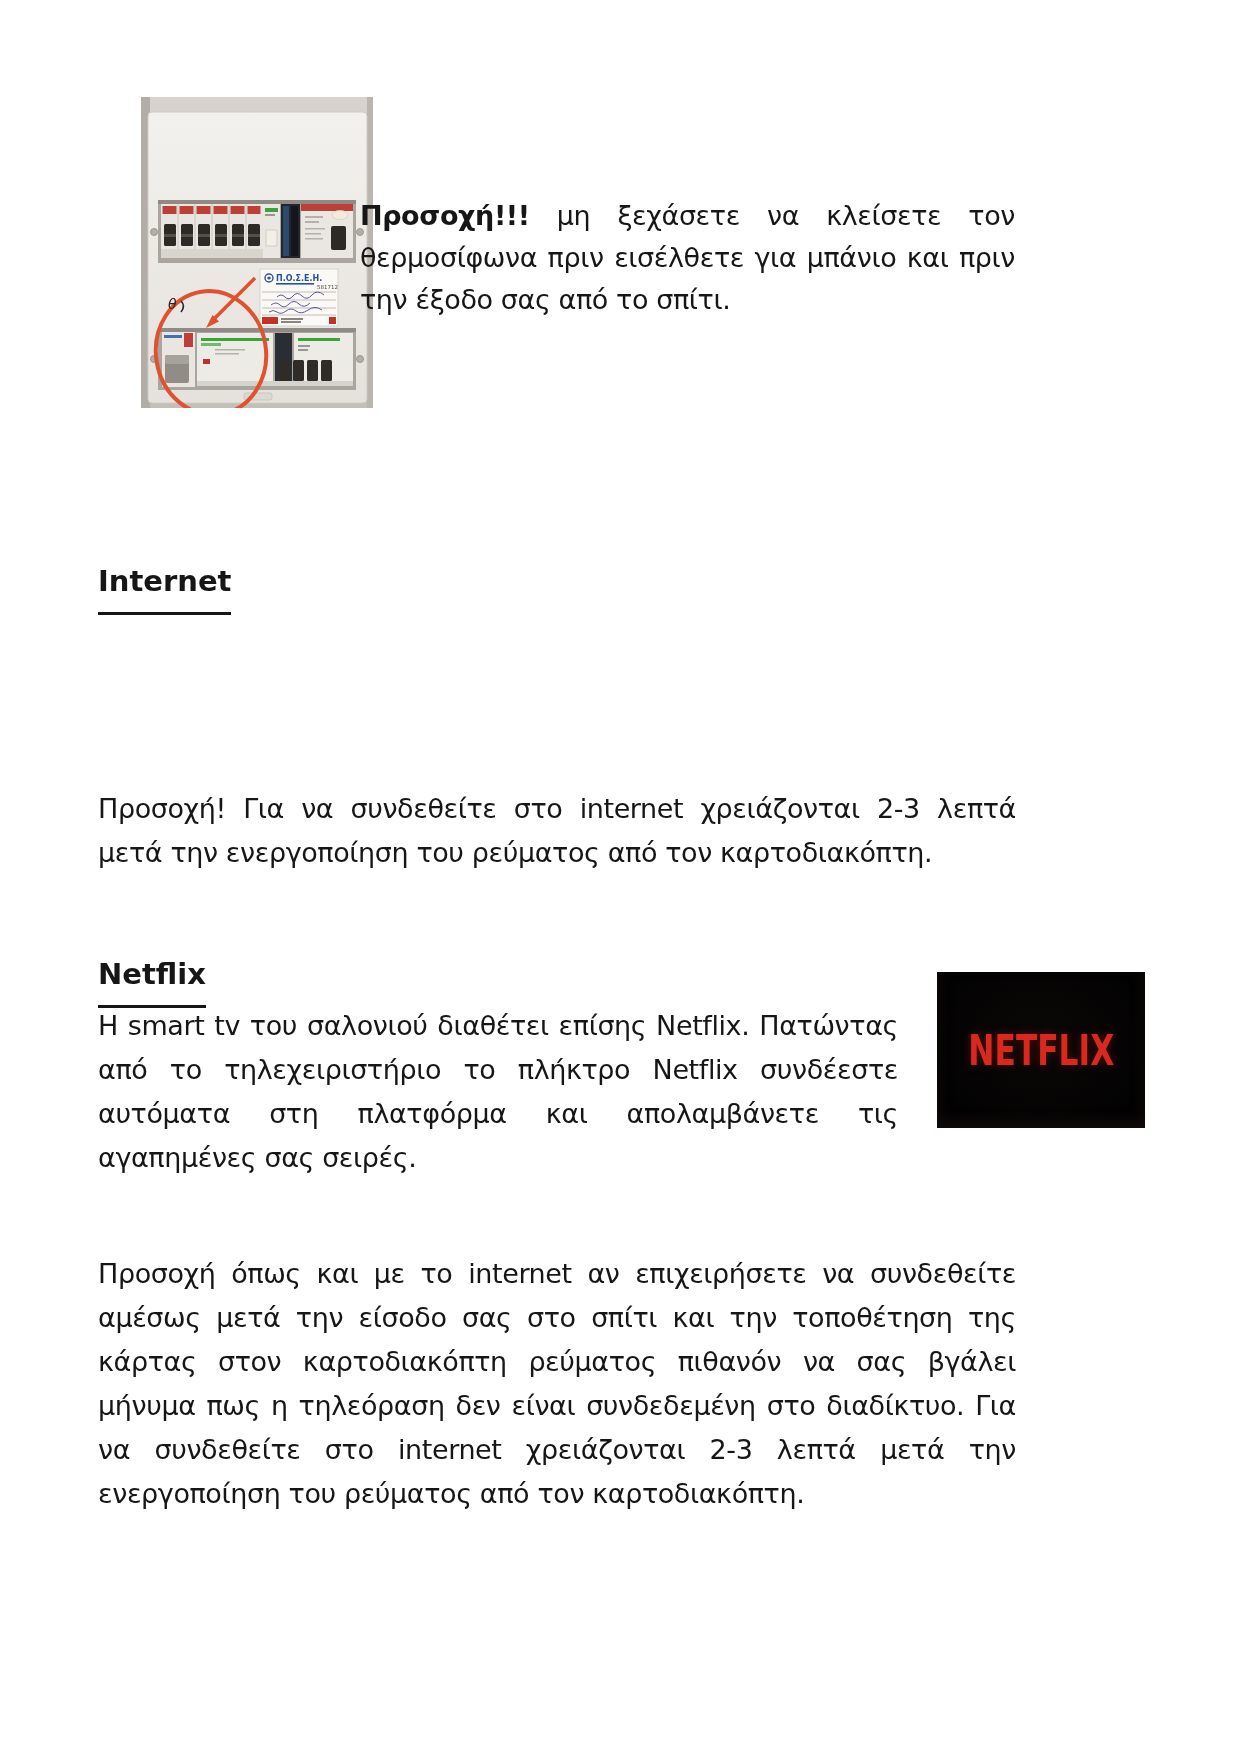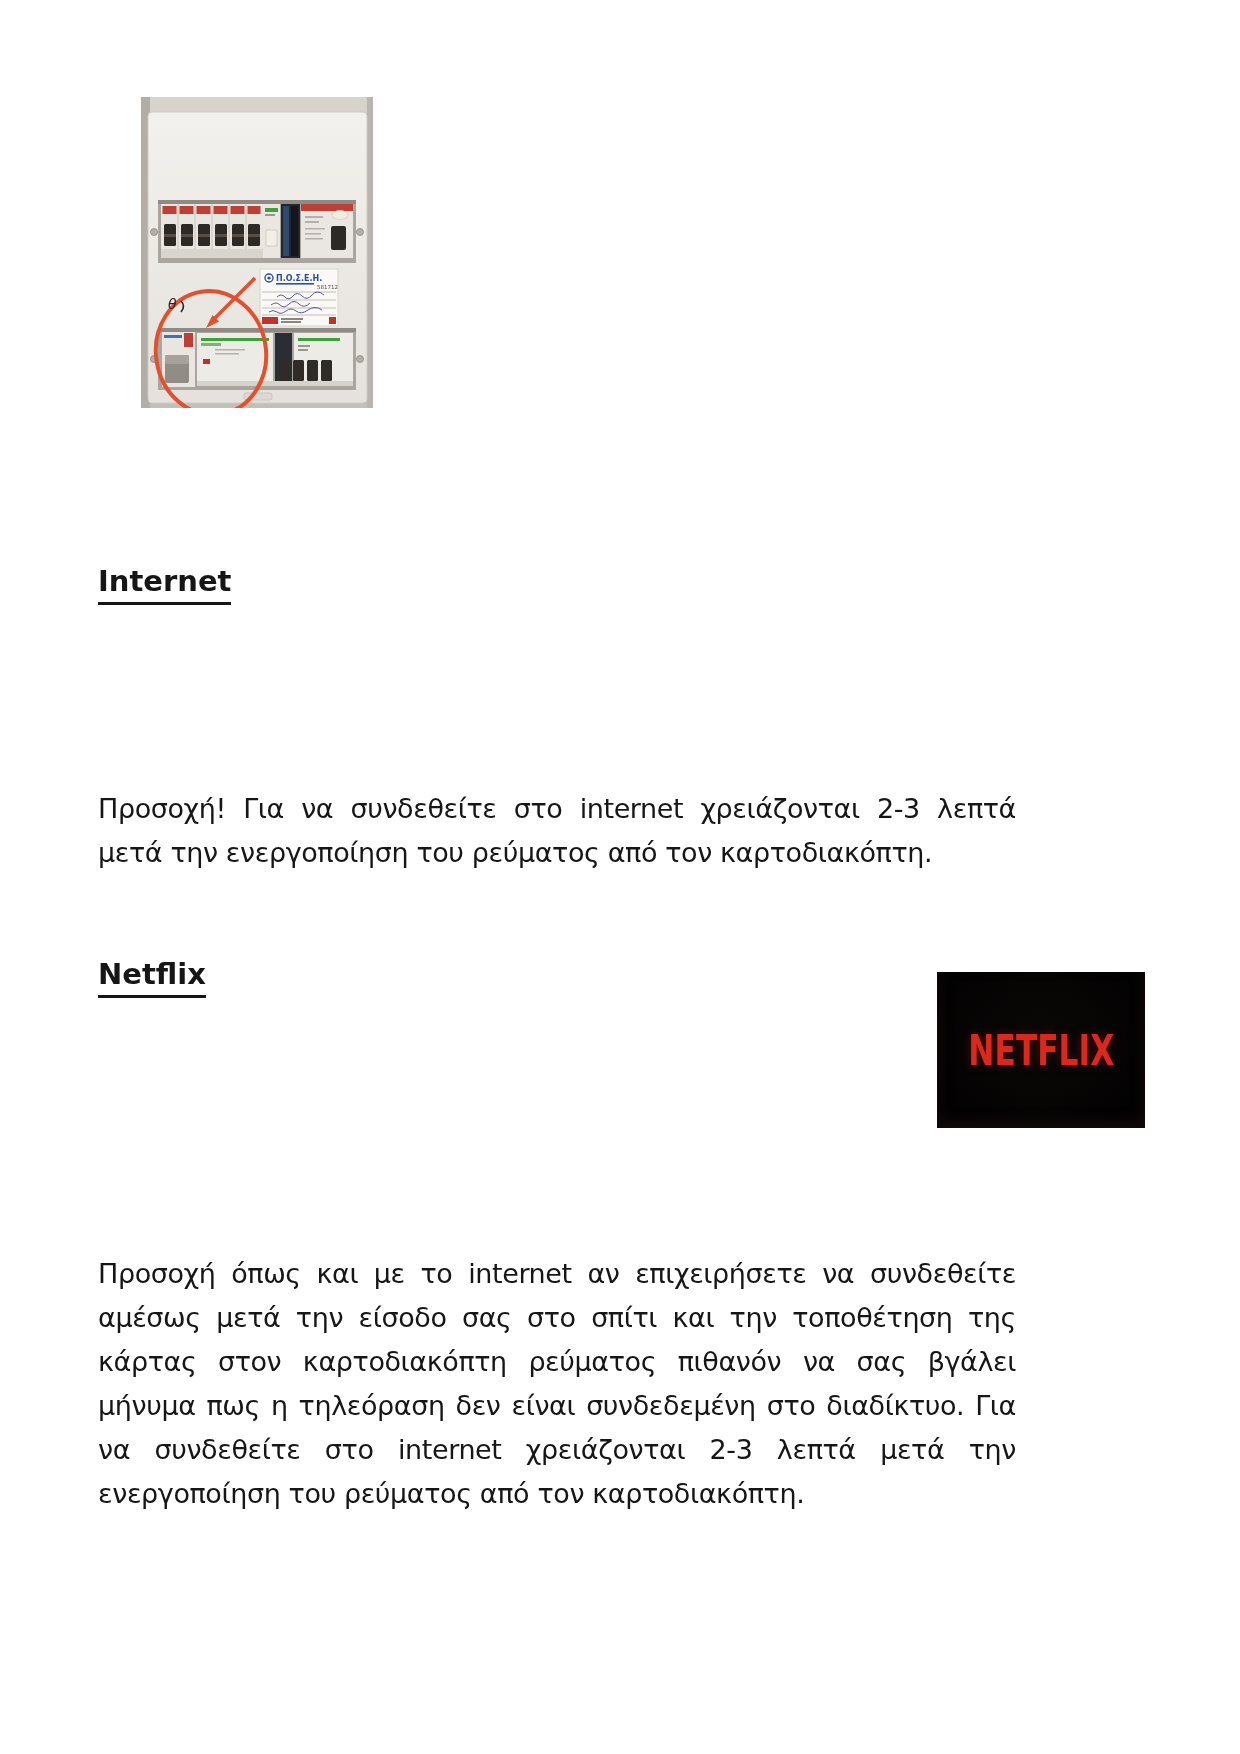--- a/index.html
+++ b/index.html
@@ -22,21 +22,21 @@
   .lead-bold{font-weight:bold;}
   .heading{
     position:absolute;
     font-size:29px;
     font-weight:bold;
     line-height:34px;
   }
   .heading .u{
     display:inline-block;
     border-bottom:3px solid #161616;
-    padding-bottom:4px;
+    padding-bottom:14px;
   }
   .photo{
     position:absolute;left:100px;top:97px;width:232px;height:311px;margin-left:41px;
   }
   .photo svg{display:block;width:100%;height:100%;}
   .netflix-logo{
     position:absolute;left:937px;top:972px;width:208px;height:156px;
     background:radial-gradient(ellipse at 50% 45%, var(--netflix-bg,#0a0807) 0%, #030202 80%);
     display:flex;align-items:center;justify-content:center;
     box-shadow:inset 0 -6px 14px rgba(30,22,18,.55);
@@ -222,25 +222,27 @@
         <line x1="114" y1="181" x2="70" y2="225" style="stroke:var(--annotation,#e0512f)" stroke-width="3.5"></line>
         <polygon points="65,231 78,224.5 71.5,218" style="fill:var(--annotation,#e0512f)"></polygon>
       </g>
       <g>
         <text x="27" y="212" font-size="14" font-style="italic" fill="#262626">θ</text>
         <path d="M40,204 q5,5 0,11" stroke="#262626" stroke-width="1.6" fill="none"></path>
       </g>
     </svg>
   </div>
 
+  <p class="para warning-block"><span class="lead-bold">Προσοχή!!!</span> <span>μη ξεχάσετε να κλείσετε τον θερμοσίφωνα πριν εισέλθετε για μπάνιο και πριν την έξοδο σας από το σπίτι.</span></p>
 
   <h2 class="heading h-internet"><span class="u">Internet</span></h2>
   <p class="para internet-p2">Προσοχή! Για να συνδεθείτε στο internet χρειάζονται 2-3 λεπτά μετά την ενεργοποίηση του ρεύματος από τον καρτοδιακόπτη.</p>
 
   <h2 class="heading h-netflix"><span class="u">Netflix</span></h2>
+  <p class="para netflix-p1">Η smart tv του σαλονιού διαθέτει επίσης Netflix. Πατώντας από το τηλεχειριστήριο το πλήκτρο Netflix συνδέεστε αυτόματα στη πλατφόρμα και απολαμβάνετε τις αγαπημένες σας σειρές.</p>
 
   <div class="netflix-logo">
     <span class="wordmark">NETFLIX</span>
   </div>
 
   <p class="para netflix-p2">Προσοχή όπως και με το internet αν επιχειρήσετε να συνδεθείτε αμέσως μετά την είσοδο σας στο σπίτι και την τοποθέτηση της κάρτας στον καρτοδιακόπτη ρεύματος πιθανόν να σας βγάλει μήνυμα πως η τηλεόραση δεν είναι συνδεδεμένη στο διαδίκτυο. Για να συνδεθείτε στο internet χρειάζονται 2-3 λεπτά μετά την ενεργοποίηση του ρεύματος από τον καρτοδιακόπτη.</p>
 
 </div>
 
 </body></html>

